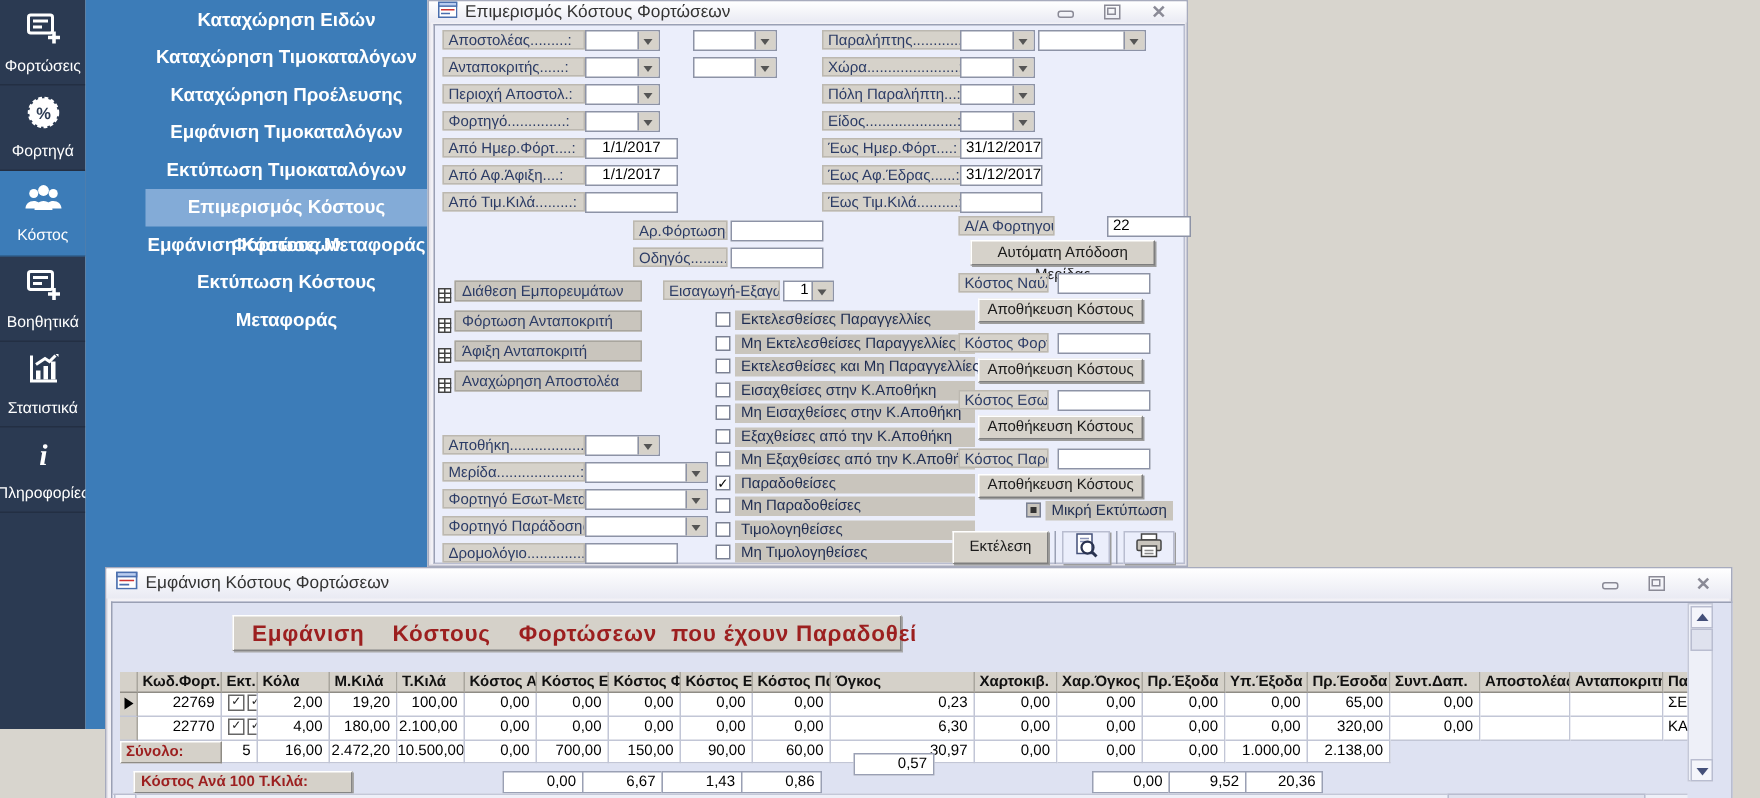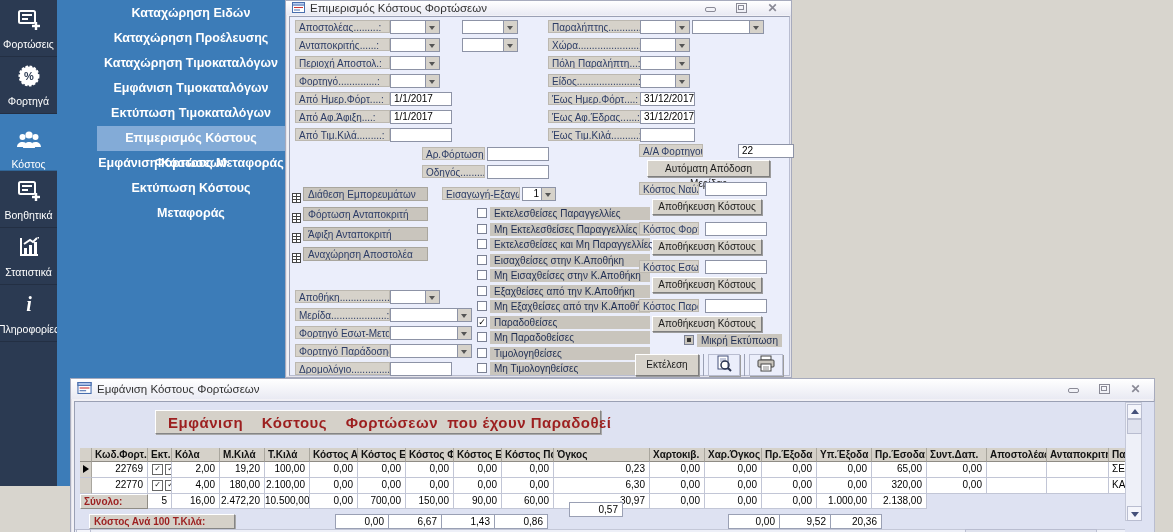--- a/index.html
+++ b/index.html
@@ -2,21 +2,21 @@
 <html><head>
 <meta charset="utf-8">
 <style>
   html,body{margin:0;padding:0;background:#d8d5ce;}
   #root{position:relative;width:1173px;height:532px;overflow:hidden;
         font-family:"Liberation Sans",sans-serif;background:#d8d5ce;}
   
   #sidebar{position:absolute;left:0;top:0;width:57px;height:486px;background:#2b3a52;}
   .sb-item{height:56px;display:flex;flex-direction:column;align-items:center;justify-content:center;
            gap:3px;color:#fff;border-bottom:1px solid rgba(0,0,0,.18);cursor:pointer;}
-  .sb-item.sel{background:#3c7cb8;justify-content:flex-end;}
+  .sb-item.sel{background:#3c7cb8;}
   .sb-label{font-size:10.5px;color:#fff;}
   
   #menupanel{position:absolute;left:57px;top:0;width:228px;height:486px;background:#3c7cb8;padding-top:1px;box-sizing:border-box;padding-left:40px;}
   .mn-item{height:25px;line-height:25px;text-align:center;color:#fff;font-size:12.5px;font-weight:600;cursor:pointer;}
   .mn-item.sel{background:#83abd7;}
   
   .win{position:absolute;background:#f2f1f6;border:1px solid #a7abbd;box-sizing:border-box;
        box-shadow:0 0 0 1px #e4e3ea inset;}
   .titlebar{position:relative;display:flex;align-items:center;gap:5px;padding:0 6px;
             background:linear-gradient(#ffffff,#e9eaf3);}
@@ -27,21 +27,21 @@
   .wc-max::after{content:"";position:absolute;left:1px;top:0;width:9px;height:8px;border:1px solid #8a8a96;}
   .wc-max::before{content:"";position:absolute;left:3px;top:2px;width:4px;height:3px;border:1px solid #8a8a96;z-index:1;}
   .wc-close{font-size:12px;color:#8a8a96;line-height:11px;text-align:center;font-weight:bold;}
   
   .dlg-content{position:absolute;left:3px;top:15px;width:499px;height:358px;background:#ebeefb;
                border:1px solid #b9bdd0;border-top-color:#9aa0b4;border-left-color:#9aa0b4;}
   .flabel{position:absolute;height:13px;background:#d6d2ca;color:#2c3c66;font-size:10px;line-height:13px;
           padding-left:3px;box-sizing:border-box;border:1px solid #bcb8b0;white-space:nowrap;overflow:hidden;}
   .tinput{position:absolute;height:14px;background:#fff;border:1px solid #8d93a6;box-sizing:border-box;
           font-size:10px;line-height:12px;color:#000;padding:0 3px;}
-  .tinput.num{text-align:left;}
+  .tinput.num{text-align:center;}
   .dd{position:absolute;height:14px;background:#fff;border:1px solid #8d93a6;box-sizing:border-box;font-size:10px;line-height:12px;padding:0 16px 0 3px;text-align:right;}
   .dd::after{content:"";position:absolute;right:0;top:0;bottom:0;width:13px;background:#d6d2ca;border-left:1px solid #8d93a6;}
   .dd::before{content:"";position:absolute;right:4px;top:5px;width:0;height:0;z-index:1;
               border-left:3px solid transparent;border-right:3px solid transparent;border-top:4px solid #555;}
   .gbtn{position:absolute;background:#d6d2ca;border:1px solid #fff;border-right-color:#7e7e7e;border-bottom-color:#7e7e7e;
         box-shadow:1px 1px 0 #9c9c9c;font-size:10px;color:#1a1a1a;text-align:center;cursor:pointer;box-sizing:border-box;}
   .stage-bar{position:absolute;height:14px;background:#c9c5bd;border:1px solid #a9a69e;color:#2c3c66;
              font-size:10px;line-height:13px;padding-left:4px;box-sizing:border-box;cursor:pointer;white-space:nowrap;}
   .cb{position:absolute;width:10px;height:10px;background:#fff;border:1px solid #7b8194;box-sizing:border-box;
       font-size:9px;line-height:9px;text-align:center;color:#000;cursor:pointer;}
@@ -137,22 +137,22 @@
       </div>
       <div class="sb-item">
         <span><svg width="20" height="24" viewBox="0 0 20 24">
             <text x="10" y="19" font-size="20" font-style="italic" font-weight="bold" text-anchor="middle" fill="#fff" font-family="Liberation Serif,serif">i</text>
           </svg></span>
         <span class="sb-label">Πληροφορίες</span>
       </div>
     </div>
   <div id="menupanel">
       <div class="mn-item">Καταχώρηση Ειδών</div>
+      <div class="mn-item">Καταχώρηση Τιμοκαταλόγων</div>
       <div class="mn-item">Καταχώρηση Προέλευσης</div>
-      <div class="mn-item">Καταχώρηση Τιμοκαταλόγων</div>
       <div class="mn-item">Εμφάνιση Τιμοκαταλόγων</div>
       <div class="mn-item">Εκτύπωση Τιμοκαταλόγων</div>
       <div class="mn-item sel">Επιμερισμός Κόστους Φορτώσεων</div>
       <div class="mn-item">Εμφάνιση Κόστους Μεταφοράς</div>
       <div class="mn-item">Εκτύπωση Κόστους Μεταφοράς</div>
     </div>
 
   <div class="win" id="dialog" style="left:285px;top:0;width:507px;height:378px;">
     <div class="titlebar" style="height:14px;">
       <span>

